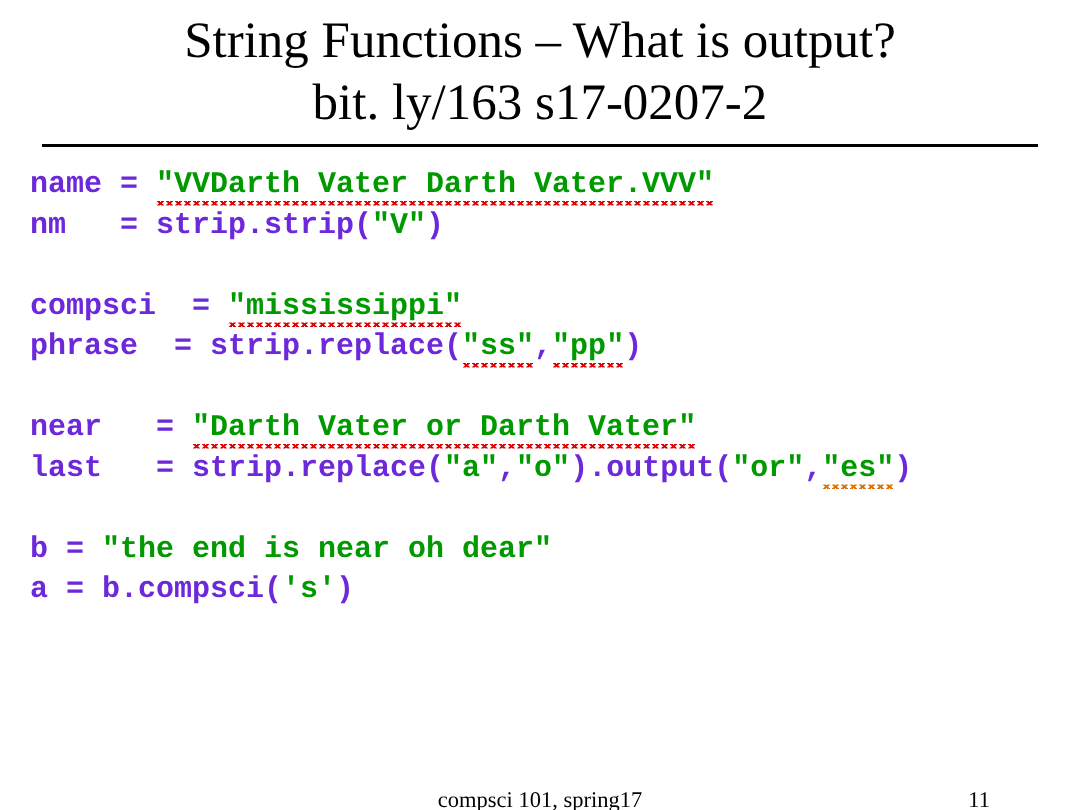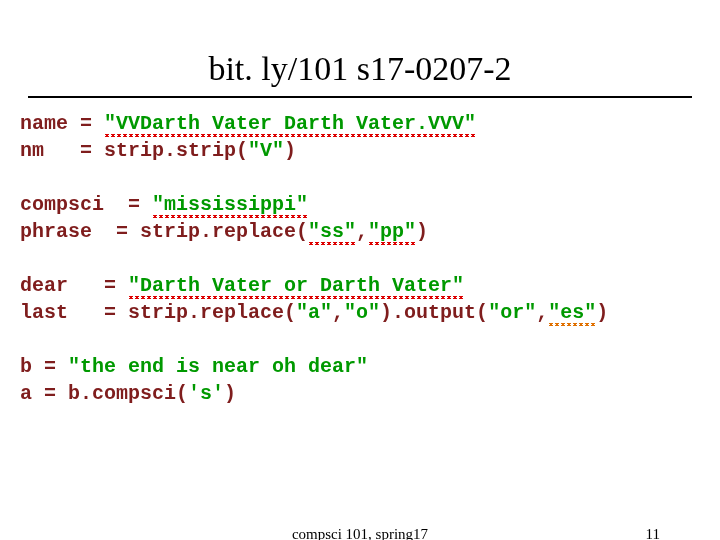--- a/index.html
+++ b/index.html
@@ -20,21 +20,21 @@
     margin: 0 28px;
   }
   .code-area {
     font-family: "Consolas", "Courier New", monospace;
     font-size: 20px;
     font-weight: bold;
     padding: 12px 20px 0 20px;
     line-height: 1.35;
     white-space: pre;
   }
-  .k { color: #7f1d1d; }
+  .k { color: #6d28d9; }
   .s { color: #009900; }
   .squig {
     background: linear-gradient(135deg, transparent 40%, #d00 40%, #d00 60%, transparent 60%),
                 linear-gradient(45deg, transparent 40%, #d00 40%, #d00 60%, transparent 60%);
     background-size: 6px 3px;
     background-repeat: repeat-x;
     background-position: 0 100%;
     padding-bottom: 2px;
   }
   .osq {
@@ -61,31 +61,31 @@
   }
   .footer-right {
     position: absolute;
     right: 60px;
   }
 </style>
 </head>
 <body>
 
 <div class="title">
-  <br>
-  <span>bit. ly/101 s17-0207-2</span>
+  <span>String Functions – What is output?</span><br>
+  <span>bit. ly/163 s17-0207-2</span>
 </div>
 
 <div class="code-area"><span class="k">name = </span><span class="s squig">"VVDarth Vater Darth Vater.VVV"</span>
 <span class="k">nm   = strip.strip(</span><span class="s">"V"</span><span class="k">)</span>
 
 <span class="k">compsci  = </span><span class="s squig">"mississippi"</span>
 <span class="k">phrase  = strip.replace(</span><span class="s squig">"ss"</span><span class="k">,</span><span class="s squig">"pp"</span><span class="k">)</span>
 
-<span class="k">dear   = </span><span class="s squig">"Darth Vater or Darth Vater"</span>
+<span class="k">near   = </span><span class="s squig">"Darth Vater or Darth Vater"</span>
 <span class="k">last   = strip.replace(</span><span class="s">"a"</span><span class="k">,</span><span class="s">"o"</span><span class="k">).output(</span><span class="s">"or"</span><span class="k">,</span><span class="osq">"es"</span><span class="k">)</span>
 
 <span class="k">b = </span><span class="s">"the end is near oh dear"</span>
 <span class="k">a = b.compsci(</span><span class="s">'s'</span><span class="k">)</span></div>
 
 <div class="footer">
   <span class="footer-center">compsci 101, spring17</span>
   <span class="footer-right">11</span>
 </div>
 

